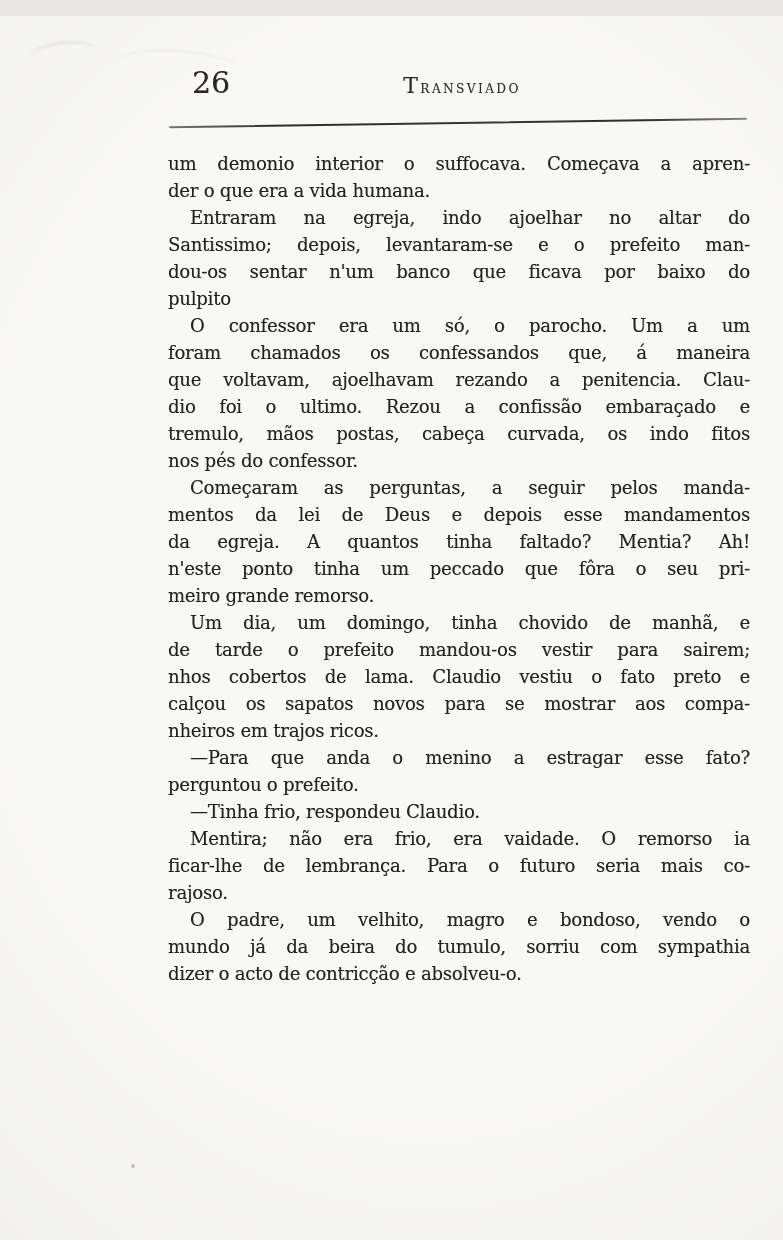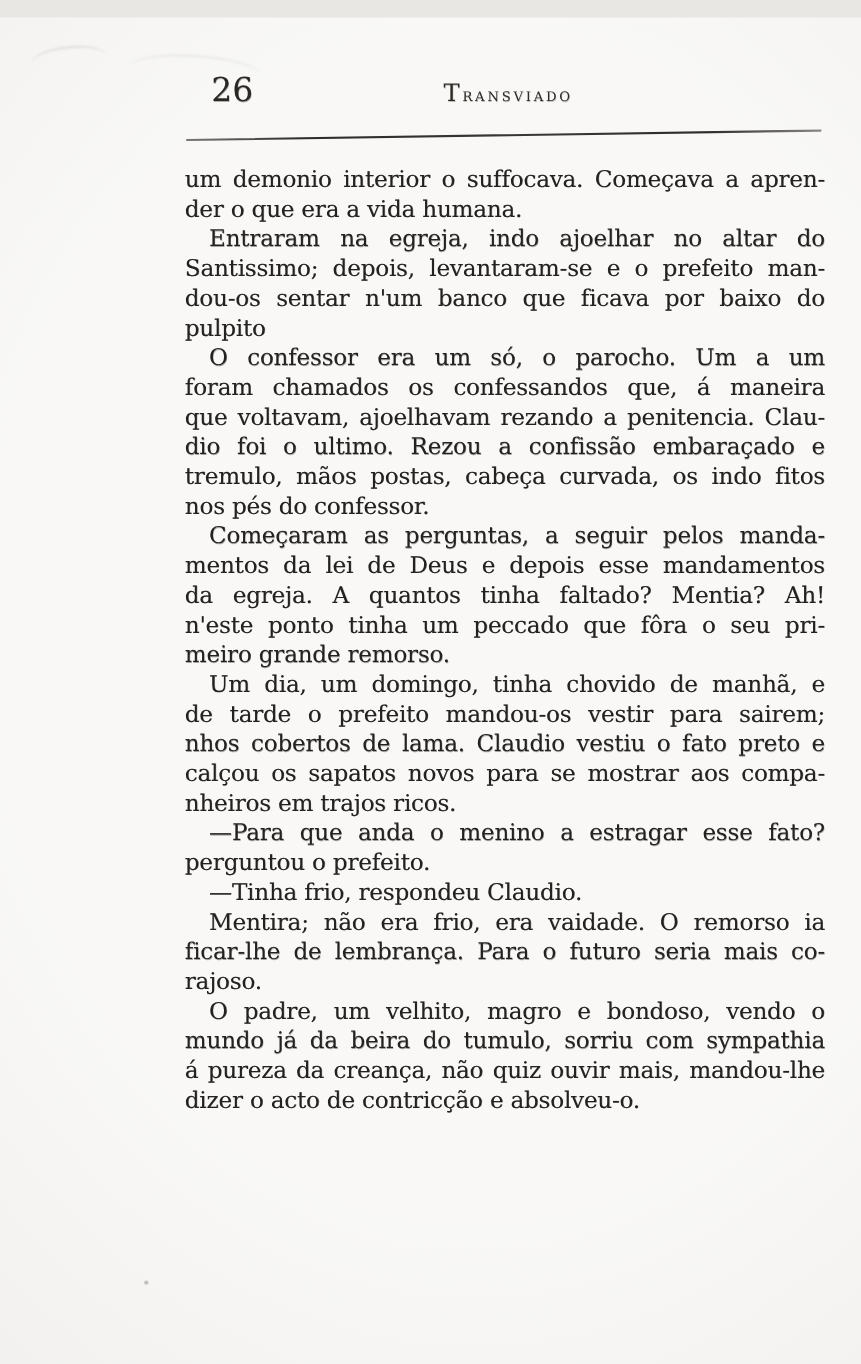--- a/index.html
+++ b/index.html
@@ -65,21 +65,21 @@
     height: 2px;
     background: linear-gradient(90deg, #7a7874 0%, #2e2c29 18%, #3a3834 55%, #2e2c29 82%, #8a8884 100%);
     transform: rotate(-0.85deg);
     border-radius: 1px;
   }
   .text-block {
     position: absolute;
     left: 168px;
     top: 134px;
     width: 582px;
-    font-size: 21px;
+    font-size: 18px;
     line-height: 27px;
     letter-spacing: -0.2px;
     color: #242220;
     text-shadow: 0.35px 0.35px 0 rgba(40,38,34,0.4);
   }
   .para { margin: 0; }
   .line {
     text-align: justify;
     text-align-last: justify;
   }
@@ -145,17 +145,16 @@
         <div class="line first last">—Tinha frio, respondeu Claudio.</div>
       </div>
       <div class="para indent">
         <div class="line first">Mentira; não era frio, era vaidade. O remorso ia</div>
         <div class="line">ficar-lhe de lembrança. Para o futuro seria mais co-</div>
         <div class="line last">rajoso.</div>
       </div>
       <div class="para indent">
         <div class="line first">O padre, um velhito, magro e bondoso, vendo o</div>
         <div class="line">mundo já da beira do tumulo, sorriu com sympathia</div>
-        <div class="line">á pureza da creança, não quiz ouvir mais, mandou-lhe</div>
         <div class="line last">dizer o acto de contricção e absolveu-o.</div>
       </div>
     </div>
 </div>
 
 </body></html>

